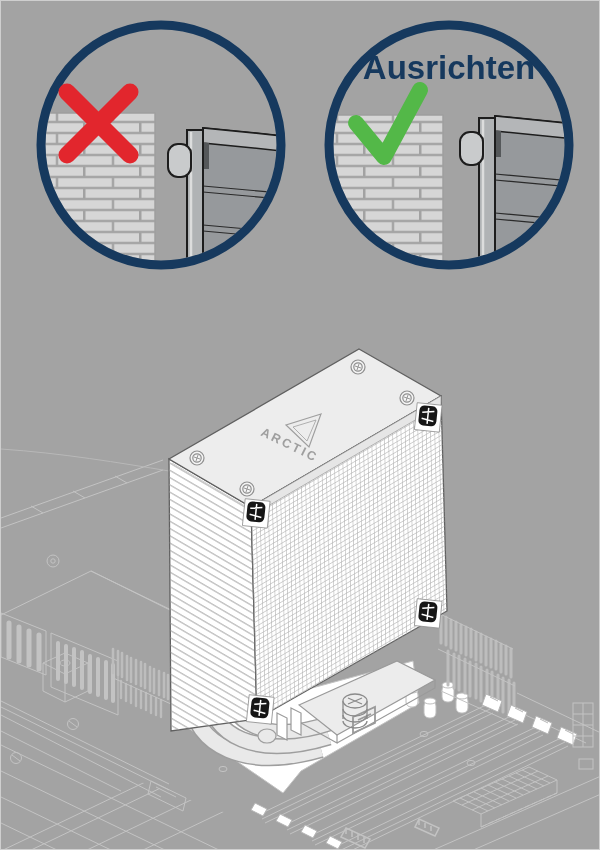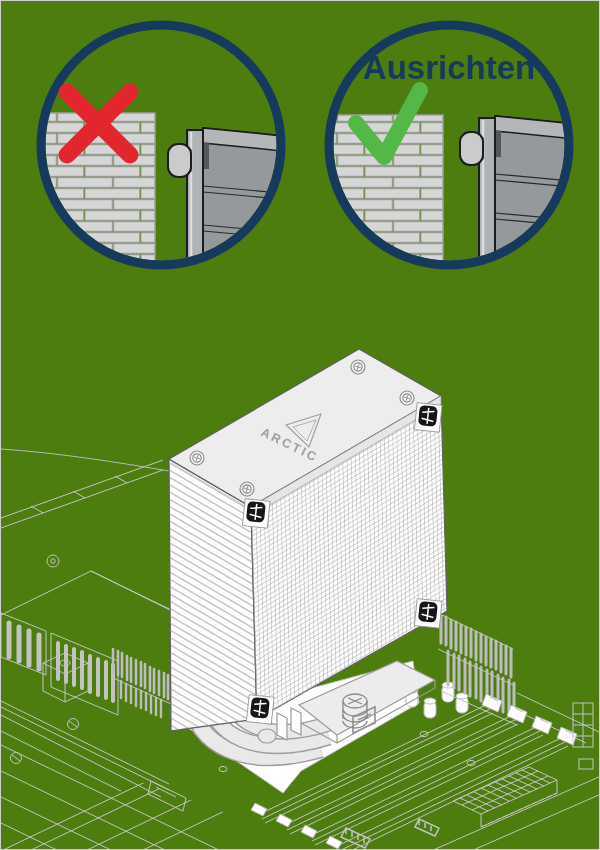--- a/index.html
+++ b/index.html
@@ -1,16 +1,16 @@
 <!DOCTYPE html>
 <html><head>
 <meta charset="utf-8">
 <style>
   html,body{margin:0;padding:0;background:#fff;}
-  .frame{width:598px;height:848px;border:1px solid #cfcfcf;background:#4d7c0f;overflow:hidden;
+  .frame{width:598px;height:848px;border:1px solid #cfcfcf;background:#a3a3a3;overflow:hidden;
          font-family:"Liberation Sans", sans-serif;}
   svg{display:block;}
   text{font-family:"Liberation Sans", sans-serif;}
 </style>
 </head>
 <body>
 
 <div class="frame">
 <svg width="600" height="850" viewBox="0 0 600 850">
   <defs>

